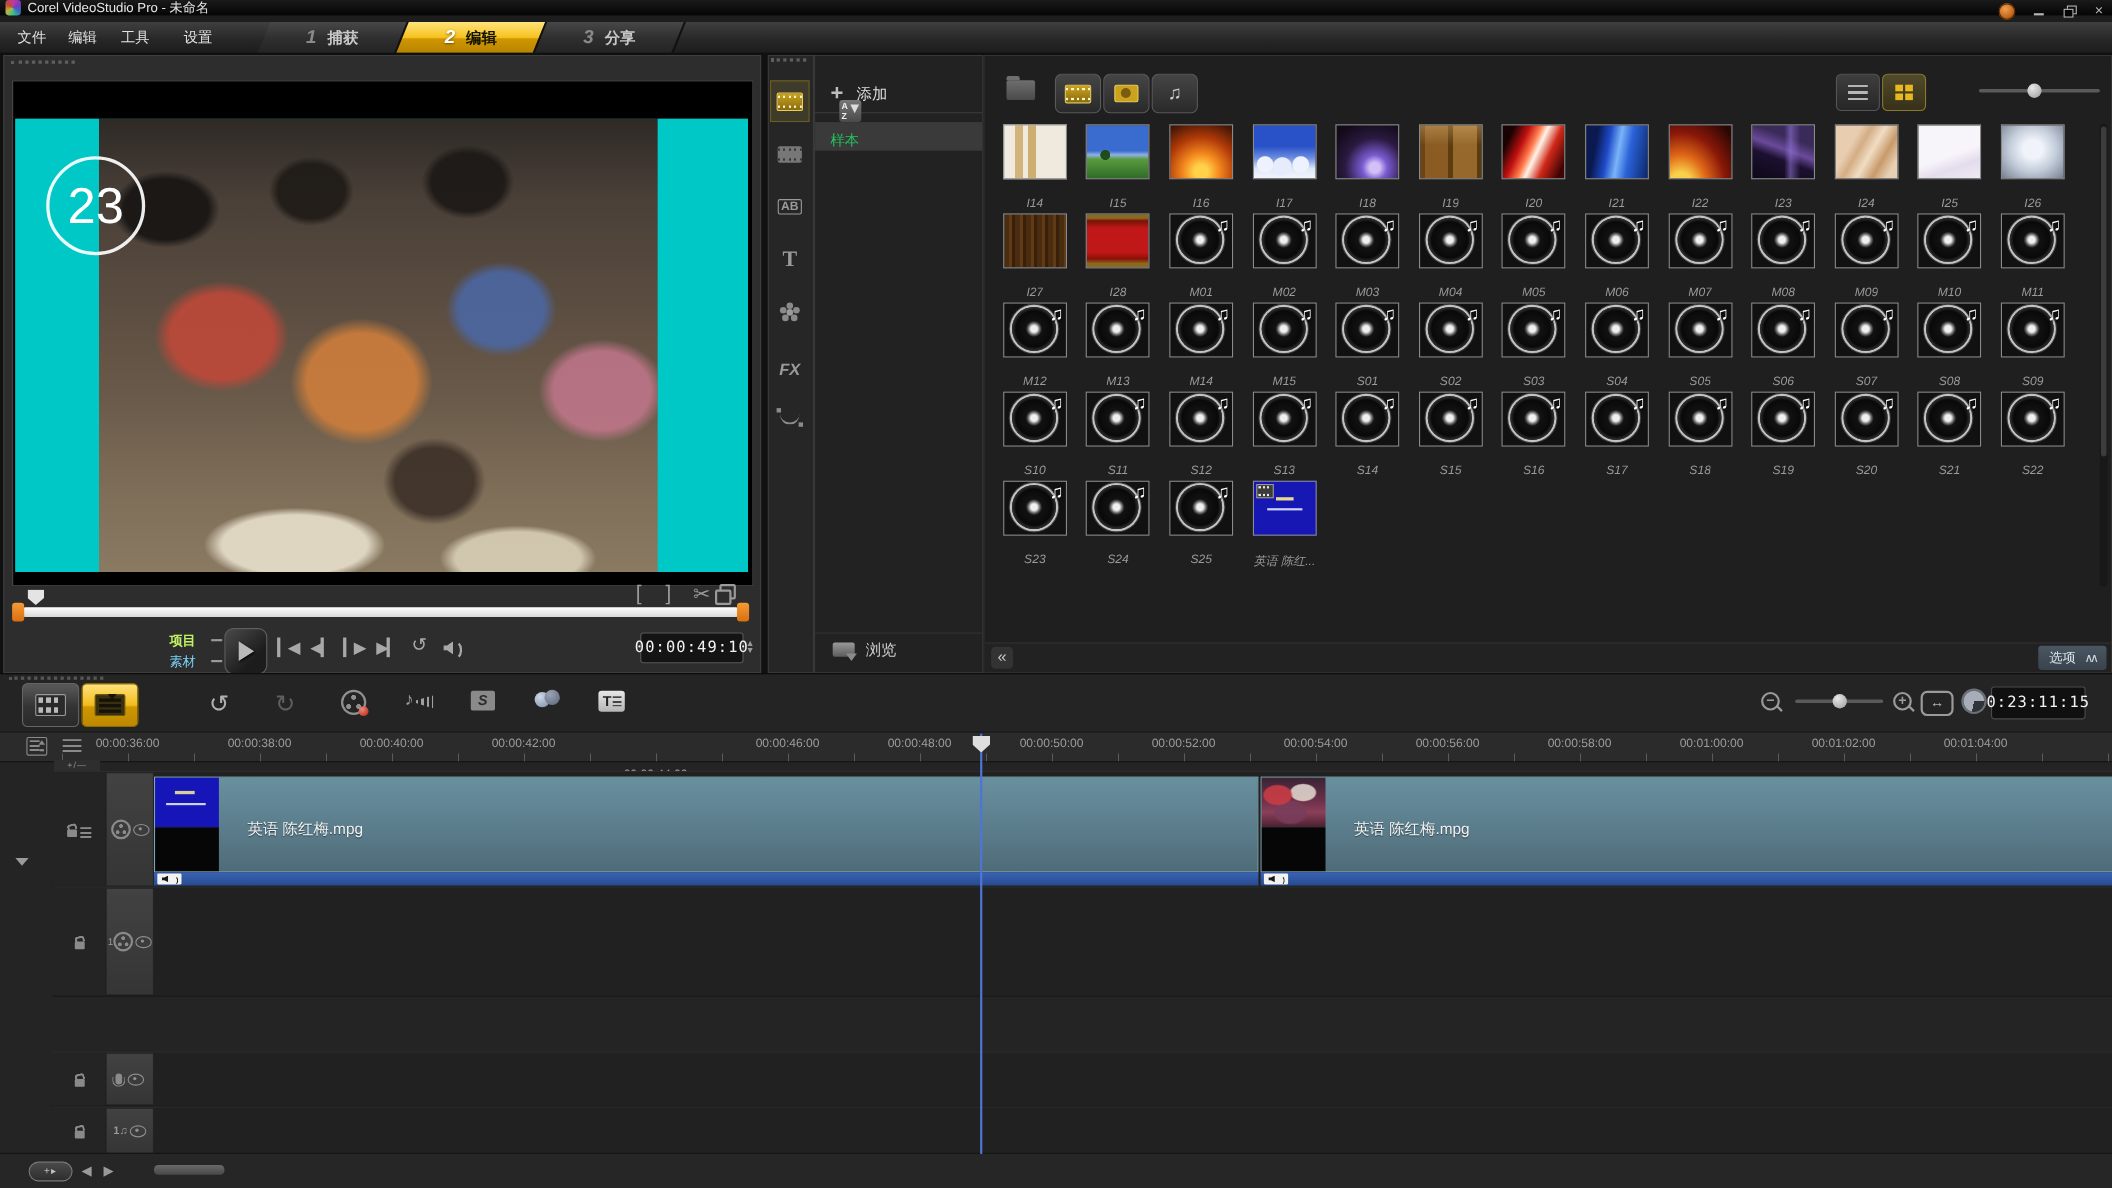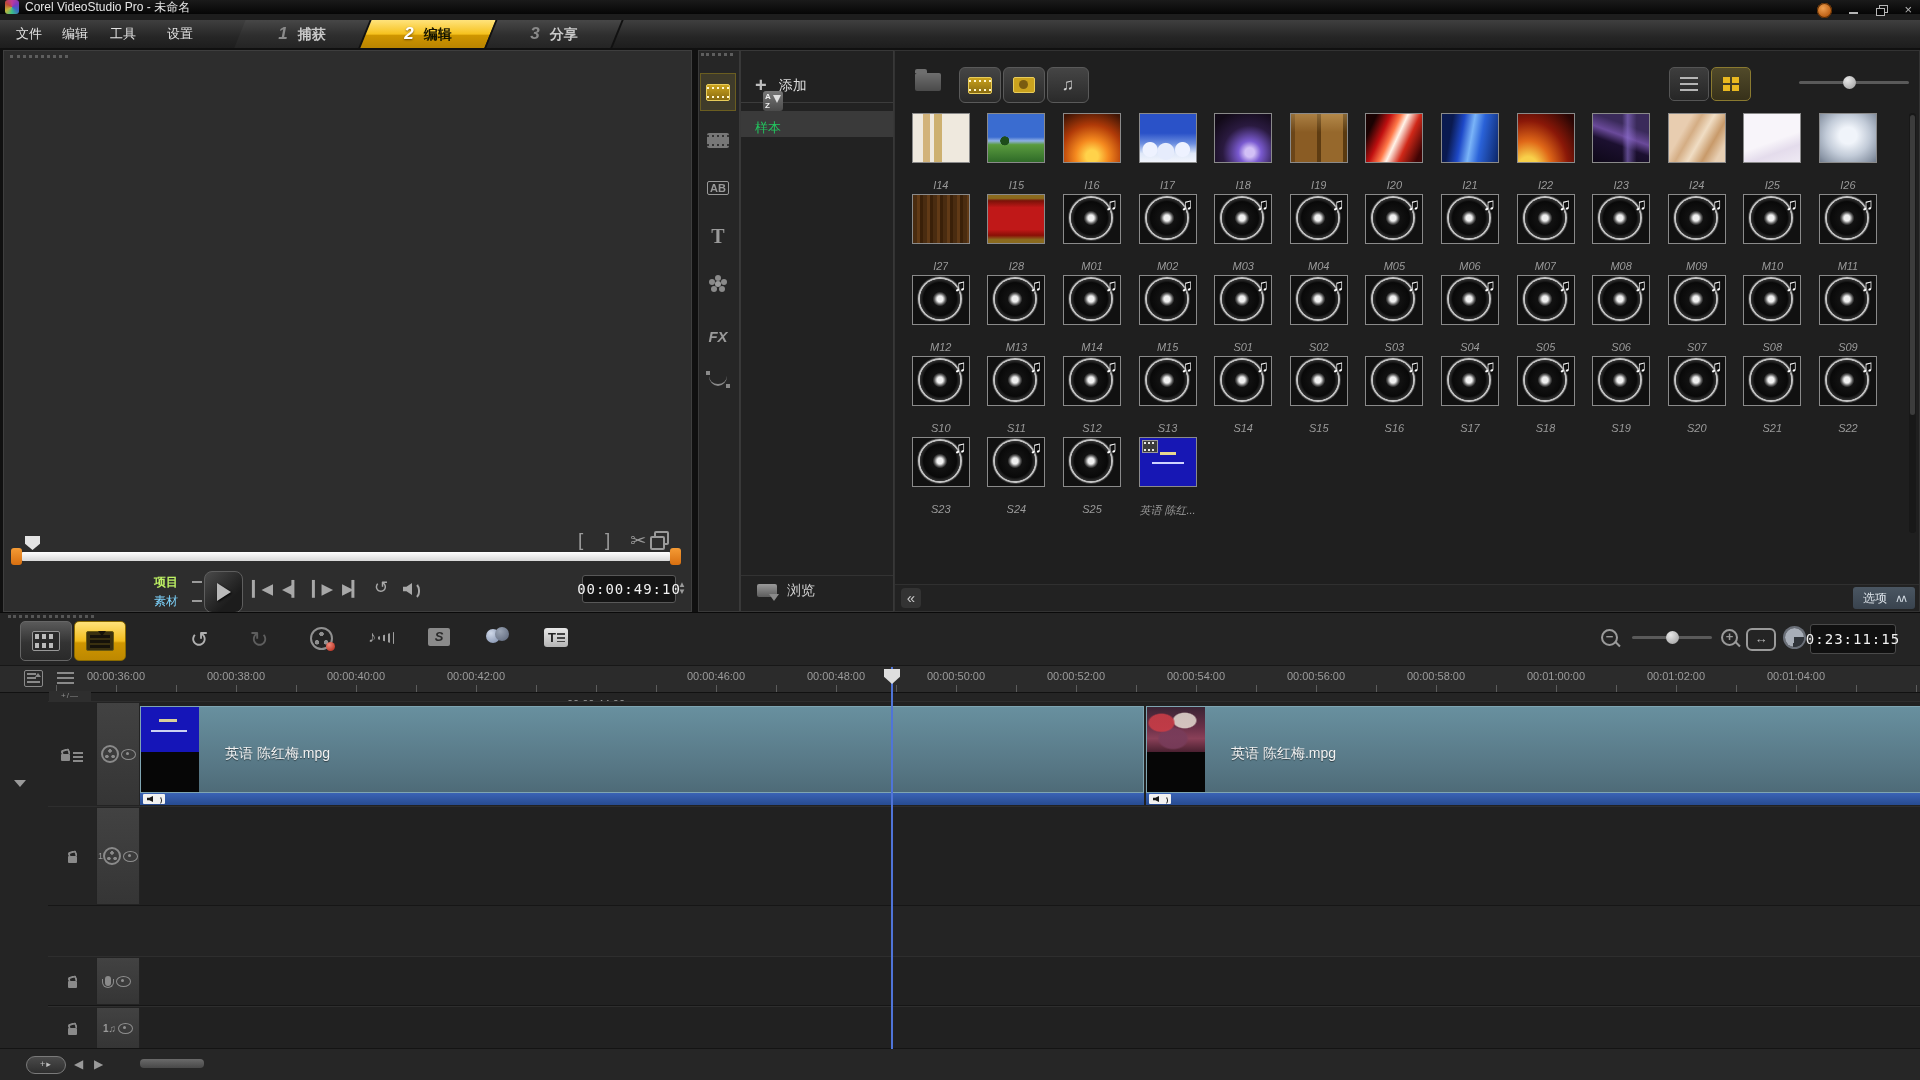--- a/index.html
+++ b/index.html
@@ -299,20 +299,30 @@
           <span class="step-lbl">分享</span>
         </div>
     </div>
   </div>
 
   <div id="midzone">
 
     <div id="preview-panel">
       <div class="dots-handle abs" style="left:6px;top:4px;width:58px"></div>
 
+      <div id="videoframe">
+        <div id="vid-content">
+          <div class="vbar" style="left:0;width:76px"></div>
+          <div id="vid-photo"></div>
+          <div class="vbar" style="right:0;width:82px"></div>
+          <div id="num-circle">
+              <span>23</span>
+            </div>
+        </div>
+      </div>
 
       <div id="scrub-wrap">
         <div id="scrub-bar"></div>
         <div class="trim" style="left:0"></div>
         <div class="trim" style="right:2px"></div>
         <div id="pin"></div>
       </div>
 
       <div id="transport">
         <span class="mode-lbl" style="top:3px;color:#bef264;font-weight:bold">项目</span>

